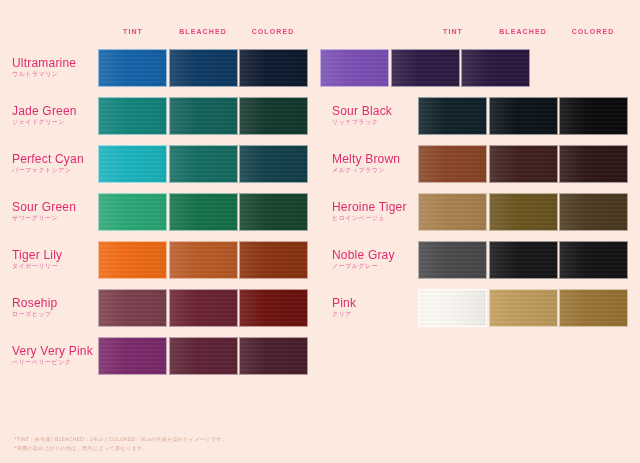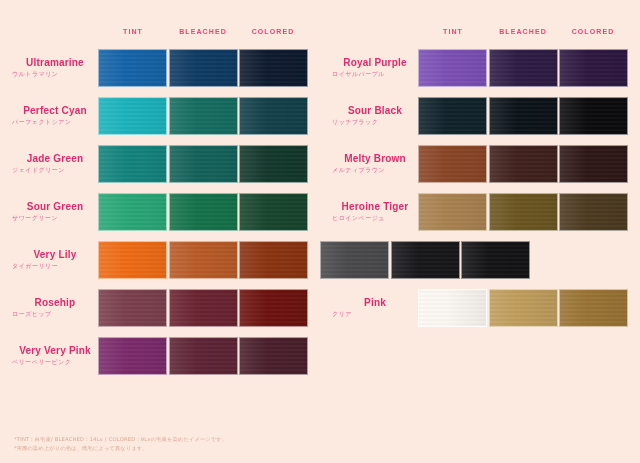--- a/index.html
+++ b/index.html
@@ -45,27 +45,26 @@
     height:48px;
     display:flex;
     align-items:center;
   }
   .labelcell{
     width:98px;
     padding-left:12px;
     box-sizing:border-box;
   }
   .name-en{
-    font-size:10px;
-    font-weight:700;
+    font-size:12px;
+    font-weight:400;
     color:#e02a6e;
     letter-spacing:0.2px;
     line-height:12px;
     white-space:nowrap;
-    text-align:center;
   }
   .name-jp{
     font-size:6px;
     color:#e8629a;
     letter-spacing:0.5px;
     line-height:10px;
     white-space:nowrap;
     font-family:"DejaVu Sans", sans-serif;
   }
   .swatches{
@@ -137,54 +136,54 @@
             <div class="name-jp">ウルトラマリン</div>
           </div>
           <div class="swatches">
             <div class="sw" style="background: rgb(20, 99, 168);"></div>
             <div class="sw" style="background: rgb(14, 58, 99);"></div>
             <div class="sw" style="background: rgb(13, 26, 46);"></div>
           </div>
         </div>
         <div class="row">
           <div class="labelcell">
+            <div class="name-en">Jade Green</div>
+            <div class="name-jp">ジェイドグリーン</div>
+          </div>
+          <div class="swatches">
+            <div class="sw" style="background: rgb(19, 131, 125);"></div>
+            <div class="sw" style="background: rgb(19, 98, 90);"></div>
+            <div class="sw" style="background: rgb(19, 56, 44);"></div>
+          </div>
+        </div>
+        <div class="row">
+          <div class="labelcell">
             <div class="name-en">Perfect Cyan</div>
             <div class="name-jp">パーフェクトシアン</div>
           </div>
           <div class="swatches">
             <div class="sw" style="background: rgb(27, 179, 189);"></div>
             <div class="sw" style="background: rgb(21, 109, 97);"></div>
             <div class="sw" style="background: rgb(18, 64, 74);"></div>
           </div>
         </div>
         <div class="row">
           <div class="labelcell">
-            <div class="name-en">Jade Green</div>
-            <div class="name-jp">ジェイドグリーン</div>
-          </div>
-          <div class="swatches">
-            <div class="sw" style="background: rgb(19, 131, 125);"></div>
-            <div class="sw" style="background: rgb(19, 98, 90);"></div>
-            <div class="sw" style="background: rgb(19, 56, 44);"></div>
-          </div>
-        </div>
-        <div class="row">
-          <div class="labelcell">
             <div class="name-en">Sour Green</div>
             <div class="name-jp">サワーグリーン</div>
           </div>
           <div class="swatches">
             <div class="sw" style="background: rgb(42, 167, 119);"></div>
             <div class="sw" style="background: rgb(20, 114, 74);"></div>
             <div class="sw" style="background: rgb(23, 69, 44);"></div>
           </div>
         </div>
         <div class="row">
           <div class="labelcell">
-            <div class="name-en">Very Lily</div>
+            <div class="name-en">Tiger Lily</div>
             <div class="name-jp">タイガーリリー</div>
           </div>
           <div class="swatches">
             <div class="sw" style="background: rgb(239, 107, 21);"></div>
             <div class="sw" style="background: rgb(185, 90, 39);"></div>
             <div class="sw" style="background: rgb(138, 51, 16);"></div>
           </div>
         </div>
         <div class="row">
           <div class="labelcell">
@@ -212,24 +211,20 @@
   </div>
 
   <div class="panel">
     <div class="col-headers">
       <div class="col-head">TINT</div>
       <div class="col-head">BLEACHED</div>
       <div class="col-head">COLORED</div>
     </div>
     <div class="rows" id="right-rows">
         <div class="row">
-          <div class="labelcell">
-            <div class="name-en">Royal Purple</div>
-            <div class="name-jp">ロイヤルパープル</div>
-          </div>
           <div class="swatches">
             <div class="sw" style="background: rgb(123, 79, 181);"></div>
             <div class="sw" style="background: rgb(46, 27, 69);"></div>
             <div class="sw" style="background: rgb(45, 23, 64);"></div>
           </div>
         </div>
         <div class="row">
           <div class="labelcell">
             <div class="name-en">Sour Black</div>
             <div class="name-jp">リッチブラック</div>
@@ -256,20 +251,24 @@
             <div class="name-en">Heroine Tiger</div>
             <div class="name-jp">ヒロインベージュ</div>
           </div>
           <div class="swatches">
             <div class="sw" style="background: rgb(169, 129, 79);"></div>
             <div class="sw" style="background: rgb(107, 85, 32);"></div>
             <div class="sw" style="background: rgb(76, 58, 32);"></div>
           </div>
         </div>
         <div class="row">
+          <div class="labelcell">
+            <div class="name-en">Noble Gray</div>
+            <div class="name-jp">ノーブルグレー</div>
+          </div>
           <div class="swatches">
             <div class="sw" style="background: rgb(74, 74, 76);"></div>
             <div class="sw" style="background: rgb(23, 23, 26);"></div>
             <div class="sw" style="background: rgb(19, 19, 21);"></div>
           </div>
         </div>
         <div class="row">
           <div class="labelcell">
             <div class="name-en">Pink</div>
             <div class="name-jp">クリア</div>

